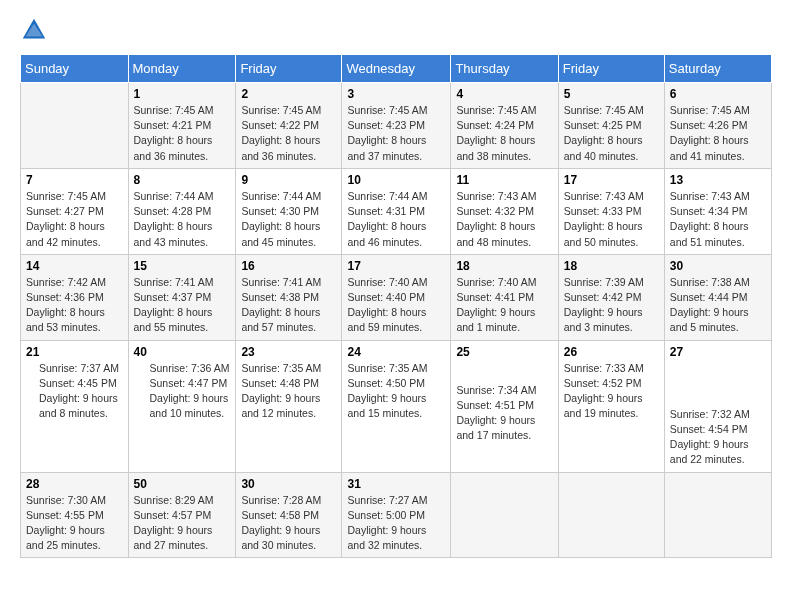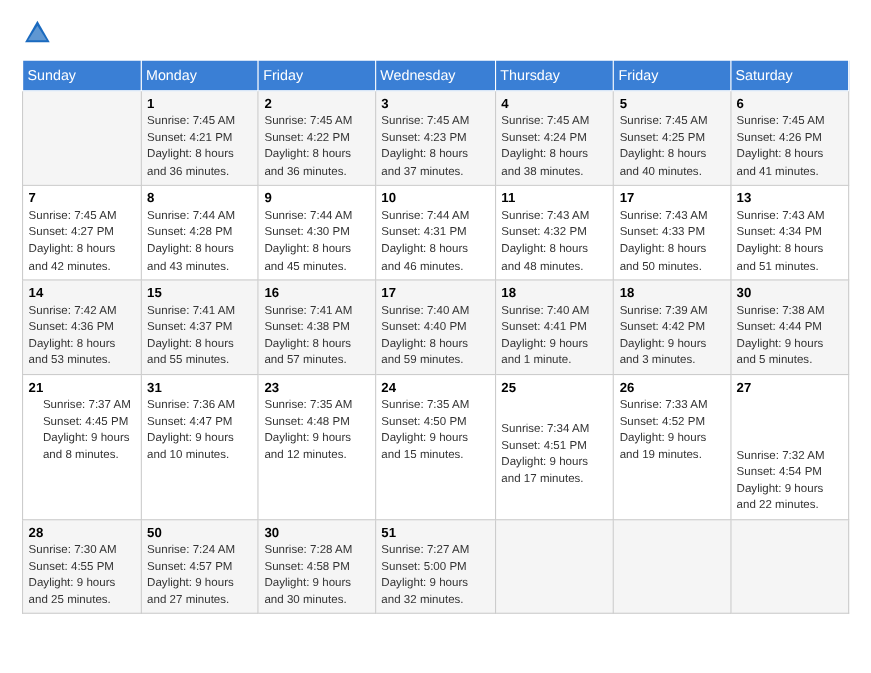--- a/index.html
+++ b/index.html
@@ -271,22 +271,22 @@
         </tr>
         <tr>
           <td>
             <span class="day-num">21</span>
             <div class="day-info" style="white-space: pre-line; margin-left: 13px;">Sunrise: 7:37 AM
 Sunset: 4:45 PM
 Daylight: 9 hours
 and 8 minutes.</div>
           </td>
           <td>
-            <span class="day-num">31</span>
-            <div class="day-info" style="white-space: pre-line;">Sunrise: 7:36 AM
+            <span class="day-num">40</span>
+            <div class="day-info" style="white-space: pre-line; margin-left: 16px;">Sunrise: 7:36 AM
 Sunset: 4:47 PM
 Daylight: 9 hours
 and 10 minutes.</div>
           </td>
           <td>
             <span class="day-num">23</span>
             <div class="day-info" style="white-space: pre-line;">Sunrise: 7:35 AM
 Sunset: 4:48 PM
 Daylight: 9 hours
 and 12 minutes.</div>
@@ -323,34 +323,34 @@
         <tr>
           <td>
             <span class="day-num">28</span>
             <div class="day-info" style="white-space: pre-line;">Sunrise: 7:30 AM
 Sunset: 4:55 PM
 Daylight: 9 hours
 and 25 minutes.</div>
           </td>
           <td>
             <span class="day-num">50</span>
-            <div class="day-info" style="white-space: pre-line;">Sunrise: 7:24 AM
+            <div class="day-info" style="white-space: pre-line;">Sunrise: 8:29 AM
 Sunset: 4:57 PM
 Daylight: 9 hours
 and 27 minutes.</div>
           </td>
           <td>
             <span class="day-num">30</span>
             <div class="day-info" style="white-space: pre-line;">Sunrise: 7:28 AM
 Sunset: 4:58 PM
 Daylight: 9 hours
 and 30 minutes.</div>
           </td>
           <td>
-            <span class="day-num">51</span>
+            <span class="day-num">31</span>
             <div class="day-info" style="white-space: pre-line;">Sunrise: 7:27 AM
 Sunset: 5:00 PM
 Daylight: 9 hours
 and 32 minutes.</div>
           </td>
           <td></td>
           <td></td>
           <td></td>
         </tr>
       </tbody>

